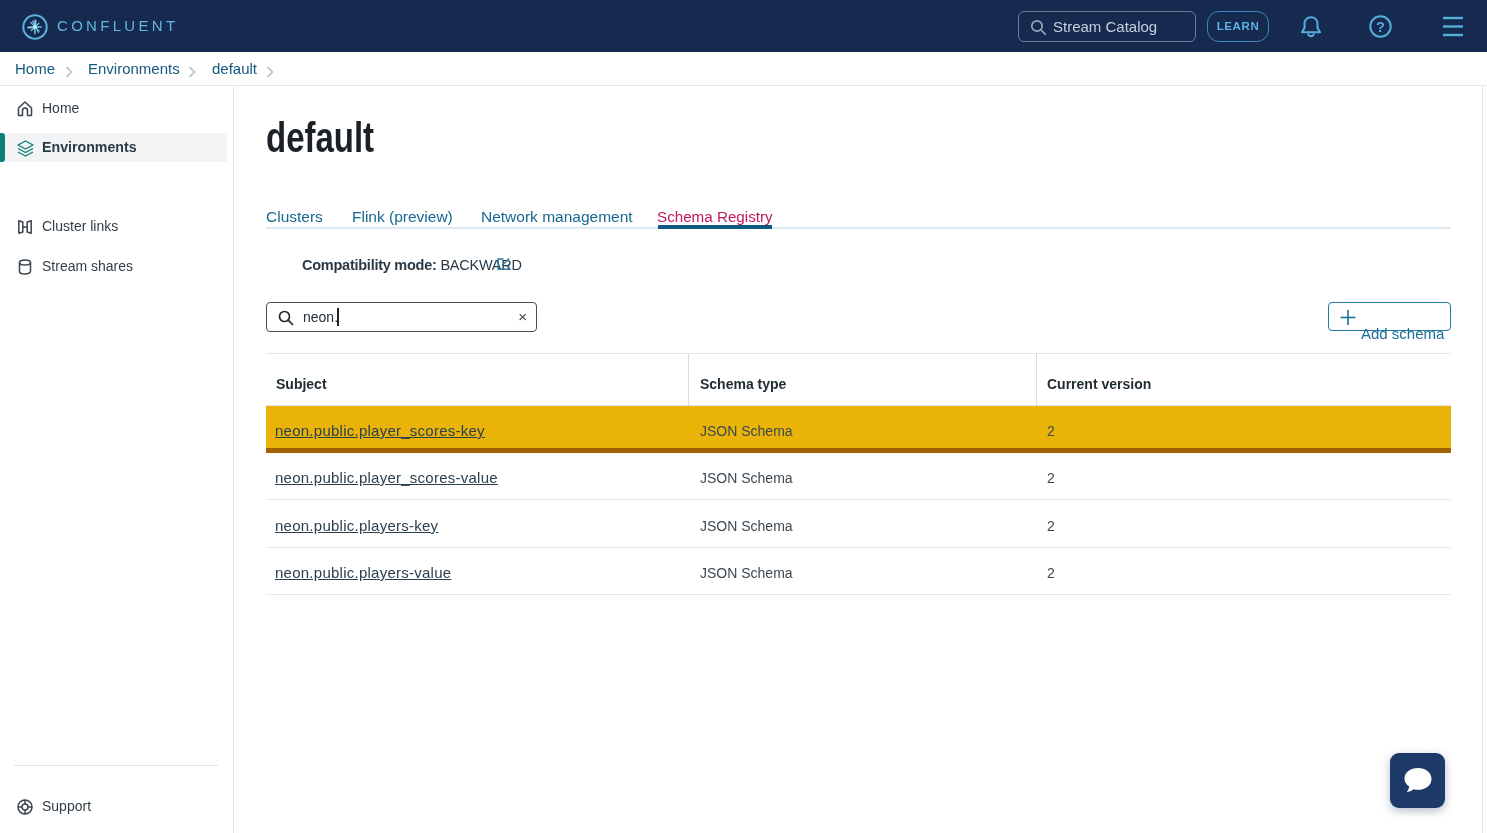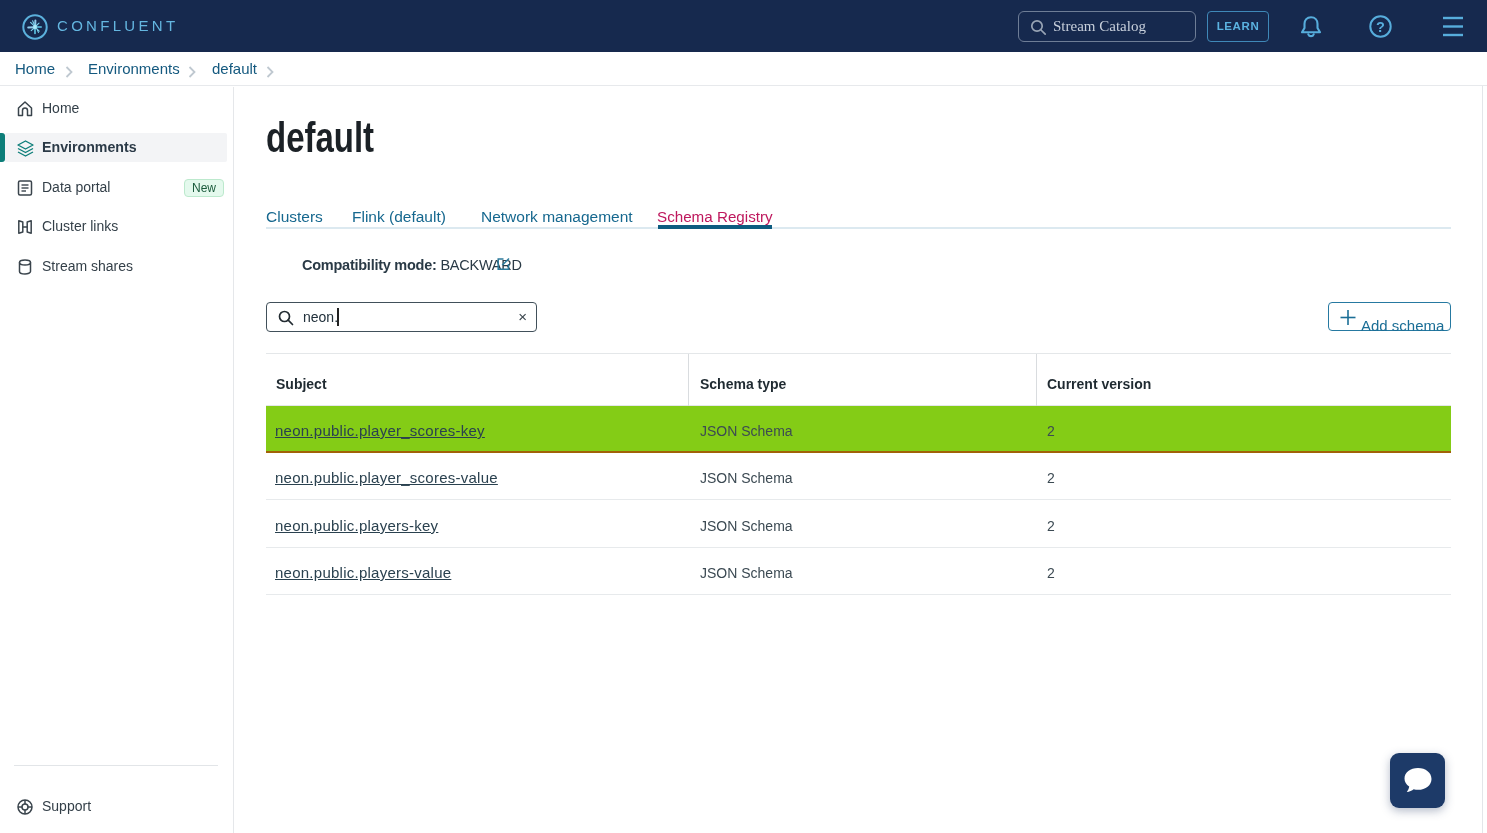--- a/index.html
+++ b/index.html
@@ -7,23 +7,23 @@
   font-family:"Liberation Sans", sans-serif; }
 .abs { position:absolute; }
 
 
 .topbar { position:absolute; left:0; top:0; width:1487px; height:52px; background:#16294E; }
 .logo-mark { position:absolute; left:22px; top:14px; }
 .logo-text { position:absolute; left:57px; top:17px; font-size:15px; letter-spacing:3.3px;
   color:#64B6E0; font-weight:normal; }
 .sc-box { position:absolute; left:1018px; top:11px; width:178px; height:31px;
   border:1px solid #6E7D96; border-radius:6px; }
-.sc-text { position:absolute; left:34px; top:6px; font-size:15px; color:#C7CFDB;font-family:Liberation Serif, serif; }
+.sc-text { position:absolute; left:34px; top:6px; font-size:15px; color:#C7CFDB; }
 .learn-btn { position:absolute; left:1207px; top:11px; width:62px; height:31px;
-  border:1px solid #3F88B8; border-radius:4px; color:#5BB3E1; font-size:11.5px; font-weight:bold;
+  border:1px solid #3F88B8; border-radius:12px; color:#5BB3E1; font-size:11.5px; font-weight:bold;
   letter-spacing:0.6px; text-align:center; line-height:29px; }
 
 
 .crumbs { position:absolute; left:0; top:52px; width:1487px; height:34px; background:#fff;
   border-bottom:1px solid #E7E9EC; font-size:15px; color:#14597F; }
 .crumbs span.item { position:absolute; top:8px; }
 
 
 .sidebar { position:absolute; left:0; top:87px; width:234px; height:746px; background:#fff;
   border-right:1px solid #E5E7EA; }
@@ -47,32 +47,32 @@
 .compat b { font-weight:bold;margin-left:36px; }
 
 .search-box { position:absolute; left:266px; top:302px; width:271px; height:30px;
   border:1px solid #41505A; border-radius:4px; }
 .search-box .txt { position:absolute; left:36px; top:6px; font-size:14px; color:#21303B; }
 .search-box .caret { position:absolute; left:70px; top:5px; width:1.5px; height:18px; background:#222; }
 .search-box .clr { position:absolute; right:9px; top:5px; font-size:15px; color:#39444C; }
 
 .add-btn { position:absolute; left:1328px; top:302px; width:123px; height:29px;
   border:1px solid #2679A1; border-radius:4px; color:#1B6E96; font-size:15px; }
-.add-btn span { position:absolute; left:32px; top:14px; }
+.add-btn span { position:absolute; left:32px; top:22px; }
 .add-btn svg { position:absolute; left:11px; top:6px; }
 
 
 .thead { position:absolute; left:266px; top:353px; width:1185px; height:53px;
   border-top:1px solid #E4E7E9; border-bottom:1px solid #E4E7E9; }
 .thead .sep1 { position:absolute; left:422px; top:0; width:1px; height:52px; background:#D9DCDF; }
 .thead .sep2 { position:absolute; left:770px; top:0; width:1px; height:52px; background:#D9DCDF; }
 .th { position:absolute; top:22px; font-size:14px; font-weight:bold; color:#1F2A31; }
 .trow { position:absolute; left:266px; width:1185px; height:47px; border-bottom:1px solid #E7EAEC;
   font-size:14px; color:#3C4A53; }
-.trow.hl { background:#84cc16; border-bottom:2px solid #a16207; }
+.trow.hl { background:#eab308; border-bottom:5px solid #a16207; }
 .trow a { position:absolute; left:9px; top:16px; font-size:15px; letter-spacing:0.25px; color:#2A414F; text-decoration:underline; }
 .trow .c2 { position:absolute; left:434px; top:17px;text-align:right; }
 .trow .c3 { position:absolute; left:781px; top:17px; }
 
 
 .scrollline { position:absolute; left:1482px; top:86px; width:1px; height:747px; background:#E3E6E9; }
 .chat { position:absolute; left:1390px; top:753px; width:55px; height:55px; background:#1D3A68;
   border-radius:9px; box-shadow:0 3px 10px rgba(40,60,100,0.35); }
 </style>
 </head>
@@ -150,30 +150,20 @@
   <div class="side-item side-sel" style="top:41px">
     <div class="bg"></div>
       <div class="selbar"></div>
     <svg width="19" height="19" viewBox="0 0 19 19">
       <path d="M9.5 2 L17 6 L9.5 10 L2 6 Z" fill="none" stroke="#0D7E79" stroke-width="1.4" stroke-linejoin="round"></path>
       <path d="M2 9.5 L9.5 13.5 L17 9.5" fill="none" stroke="#0D7E79" stroke-width="1.4" stroke-linejoin="round"></path>
       <path d="M2 13 L9.5 17 L17 13" fill="none" stroke="#0D7E79" stroke-width="1.4" stroke-linejoin="round"></path>
     </svg>
     <span class="lbl">Environments</span>
   </div>
-  <div class="side-item" style="top:81px">
-    <svg width="18" height="18" viewBox="0 0 18 18">
-      <rect x="2.5" y="2" width="13" height="14" rx="1.5" fill="none" stroke="#3A444C" stroke-width="1.5"></rect>
-      <line x1="5.5" y1="6" x2="12.5" y2="6" stroke="#3A444C" stroke-width="1.4"></line>
-      <line x1="5.5" y1="9" x2="12.5" y2="9" stroke="#3A444C" stroke-width="1.4"></line>
-      <line x1="5.5" y1="12" x2="10" y2="12" stroke="#3A444C" stroke-width="1.4"></line>
-    </svg>
-    <span class="lbl">Data portal</span>
-    <span class="new-badge">New</span>
-  </div>
   <div class="side-item" style="top:120px">
     <svg width="18" height="18" viewBox="0 0 18 18">
       <path d="M6.8 4 L2.8 2.8 L2.8 15.2 L6.8 14 Z" fill="none" stroke="#3A444C" stroke-width="1.5" stroke-linejoin="round"></path>
       <path d="M11.2 4 L15.2 2.8 L15.2 15.2 L11.2 14 Z" fill="none" stroke="#3A444C" stroke-width="1.5" stroke-linejoin="round"></path>
       <line x1="6.8" y1="9" x2="11.2" y2="9" stroke="#3A444C" stroke-width="1.5"></line>
     </svg>
     <span class="lbl">Cluster links</span>
   </div>
   <div class="side-item" style="top:160px">
     <svg width="18" height="18" viewBox="0 0 18 18">
@@ -192,21 +182,21 @@
       <line x1="2" y1="9" x2="6" y2="9" stroke="#3A444C" stroke-width="1.5"></line>
       <line x1="12" y1="9" x2="16" y2="9" stroke="#3A444C" stroke-width="1.5"></line>
     </svg>
     <span class="lbl">Support</span>
   </div>
 </div>
 
 <div class="h1">default</div>
 
 <span class="tab" style="left:266px">Clusters</span>
-<span class="tab" style="left:352px">Flink (default)</span>
+<span class="tab" style="left:352px">Flink (preview)</span>
 <span class="tab" style="left:481px">Network management</span>
 <span class="tab active" style="left:657px;font-size:15.2px">Schema Registry</span>
 <div class="tabline"></div>
 <div class="tabline-active"></div>
 
 <div class="compat"><b>Compatibility mode:</b> BACKWARD
   <svg style="position:absolute;left:231px;top:0px" width="13" height="14" viewBox="0 0 13 14">
     <path d="M11.5 7 V12.3 H1.2 V2 H6.5" fill="none" stroke="#2C7A9B" stroke-width="1.5"></path>
     <path d="M5.2 8.3 L12 1.5" stroke="#2C7A9B" stroke-width="1.5"></path>
   </svg>

